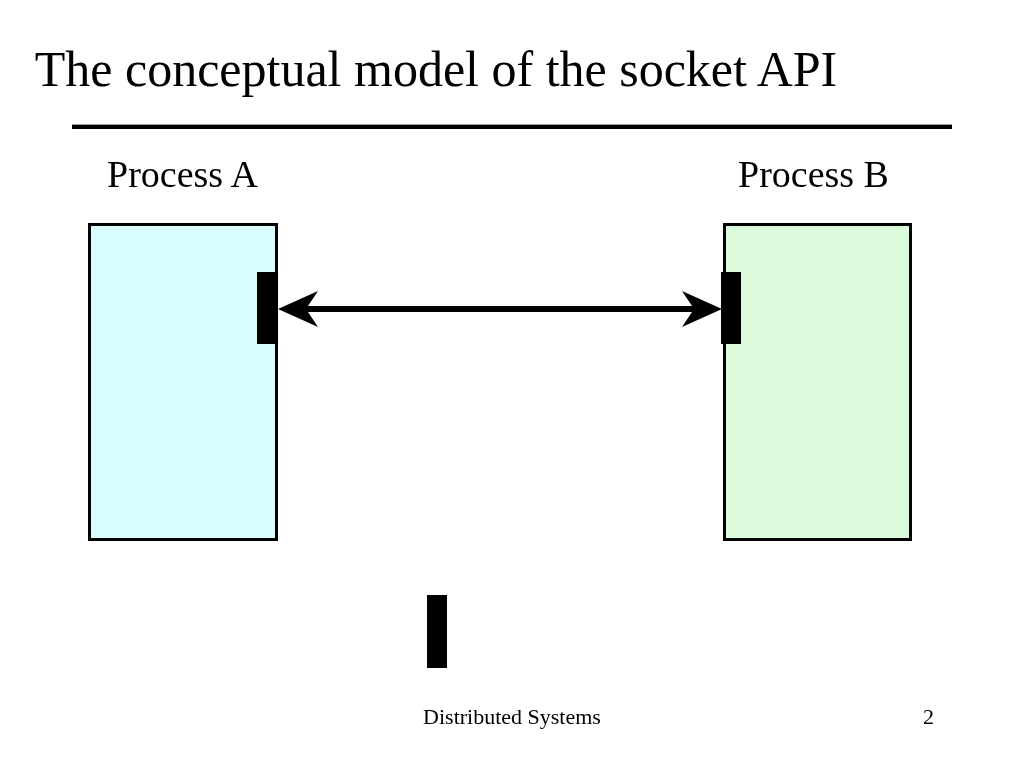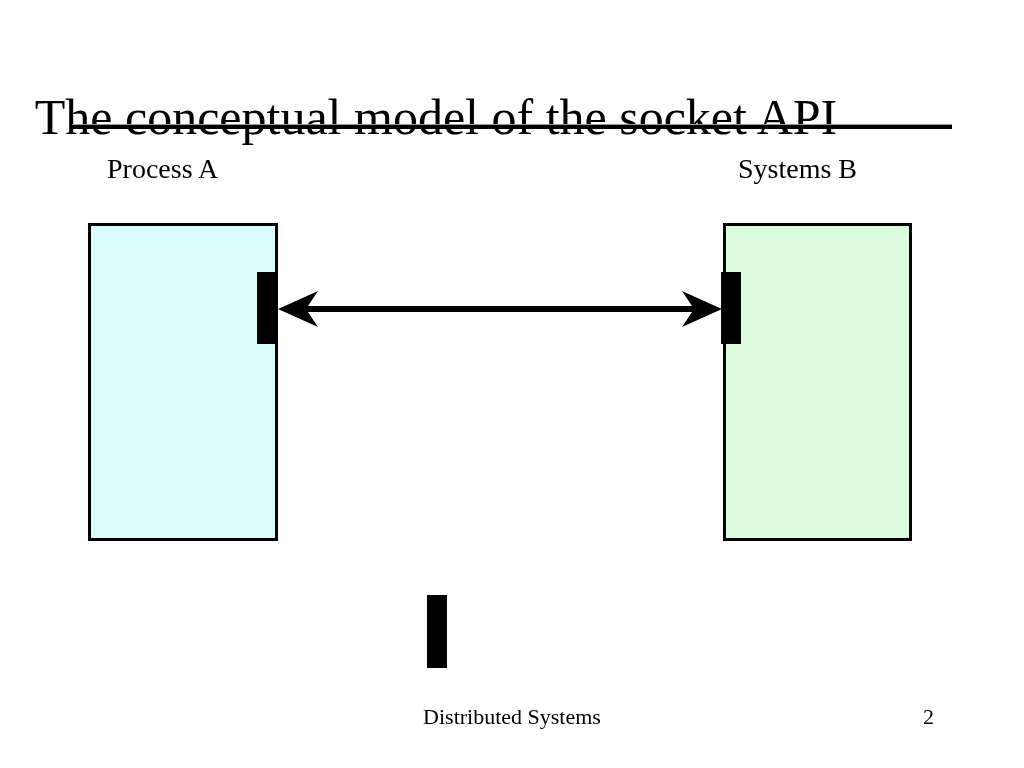--- a/index.html
+++ b/index.html
@@ -20,35 +20,34 @@
   }
   .slide-title {
     position: absolute;
     top: 42px;
     left: 0;
     width: 872px;
     text-align: center;
     font-size: 50px;
     line-height: 1.1;
     white-space: nowrap;
-    margin-top: 48px;
   }
   .title-divider {
     position: absolute;
     top: 124px;
     left: 72px;
     width: 880px;
     height: 4px;
     background: #000;
     border-top: 1px solid #9a9a9a;
   }
   .process-label {
     position: absolute;
     top: 154px;
-    font-size: 28px;
+    font-size: 38px;
     line-height: 1.1;
     white-space: nowrap;
   }
   .process-label.a { left: 107px; }
   .process-label.b { left: 738px; }
   .process-box {
     position: absolute;
     top: 223px;
     height: 318px;
     border: 3px solid #000;
@@ -116,21 +115,21 @@
 <body>
 
 <div class="slide">
 
   <div class="slide-title">The conceptual model of the socket API</div>
 
   <div class="title-divider"></div>
 
   <div class="process-label a">Process A</div>
 
-  <div class="process-label b">Systems B</div>
+  <div class="process-label b">Process B</div>
 
   <div class="process-box a"></div>
 
   <div class="process-box b"></div>
 
   <div class="socket-rect a"></div>
 
   <div class="socket-rect b"></div>
 
   <svg class="arrow-svg" viewBox="0 0 448 44">

